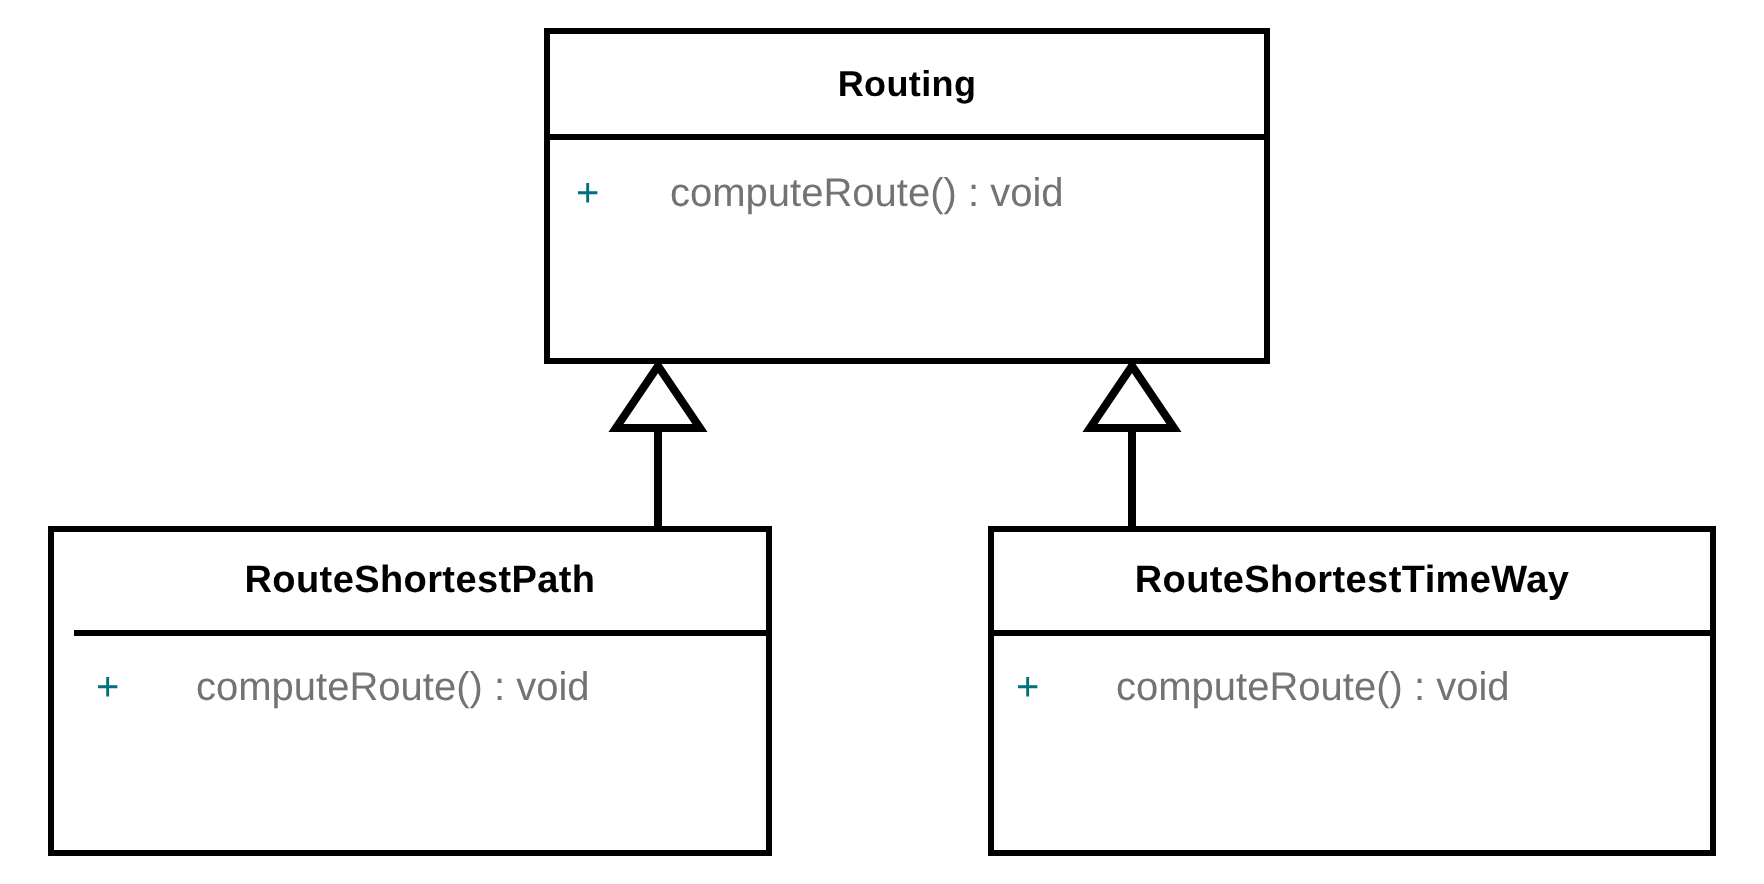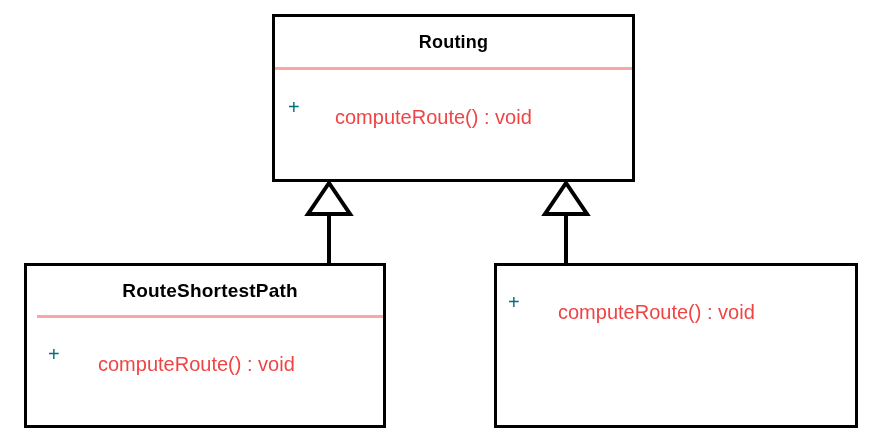--- a/index.html
+++ b/index.html
@@ -24,21 +24,21 @@
     background: #ffffff;
     border: 3px solid #000000;
   }
   .uml-class-title {
     box-sizing: border-box;
     width: 100%;
     text-align: center;
     font-weight: bold;
     color: #000000;
     letter-spacing: 0.2px;
-    border-bottom: 3px solid #fca5a5;
+    border-bottom: 3px solid #000000;
     display: flex;
     align-items: center;
     justify-content: center;
   }
   .uml-class-members {
     box-sizing: border-box;
     width: 100%;
   }
   .uml-member {
     display: flex;
@@ -46,22 +46,21 @@
     white-space: nowrap;
     color: #00707f;
   }
   .uml-member-visibility {
     display: inline-block;
     text-align: left;
     color: #00707f;
   }
   .uml-member-signature {
     display: inline-block;
-    color: #ef4444;
-    margin-top: 20px;
+    color: #737373;
   }
 
   
   #class-routing {
     left: 272px;
     top: 14px;
     width: 363px;
     height: 168px;
   }
   #class-routing .uml-class-title {
@@ -160,20 +159,21 @@
     <div class="uml-class-title">RouteShortestPath</div>
     <div class="uml-class-members">
       <div class="uml-member">
         <span class="uml-member-visibility">+</span>
         <span class="uml-member-signature">computeRoute() : void</span>
       </div>
     </div>
   </div>
 
   <div class="uml-class" id="class-routeshortesttimeway">
+    <div class="uml-class-title">RouteShortestTimeWay</div>
     <div class="uml-class-members">
       <div class="uml-member">
         <span class="uml-member-visibility">+</span>
         <span class="uml-member-signature">computeRoute() : void</span>
       </div>
     </div>
   </div>
 
 </div>
 

